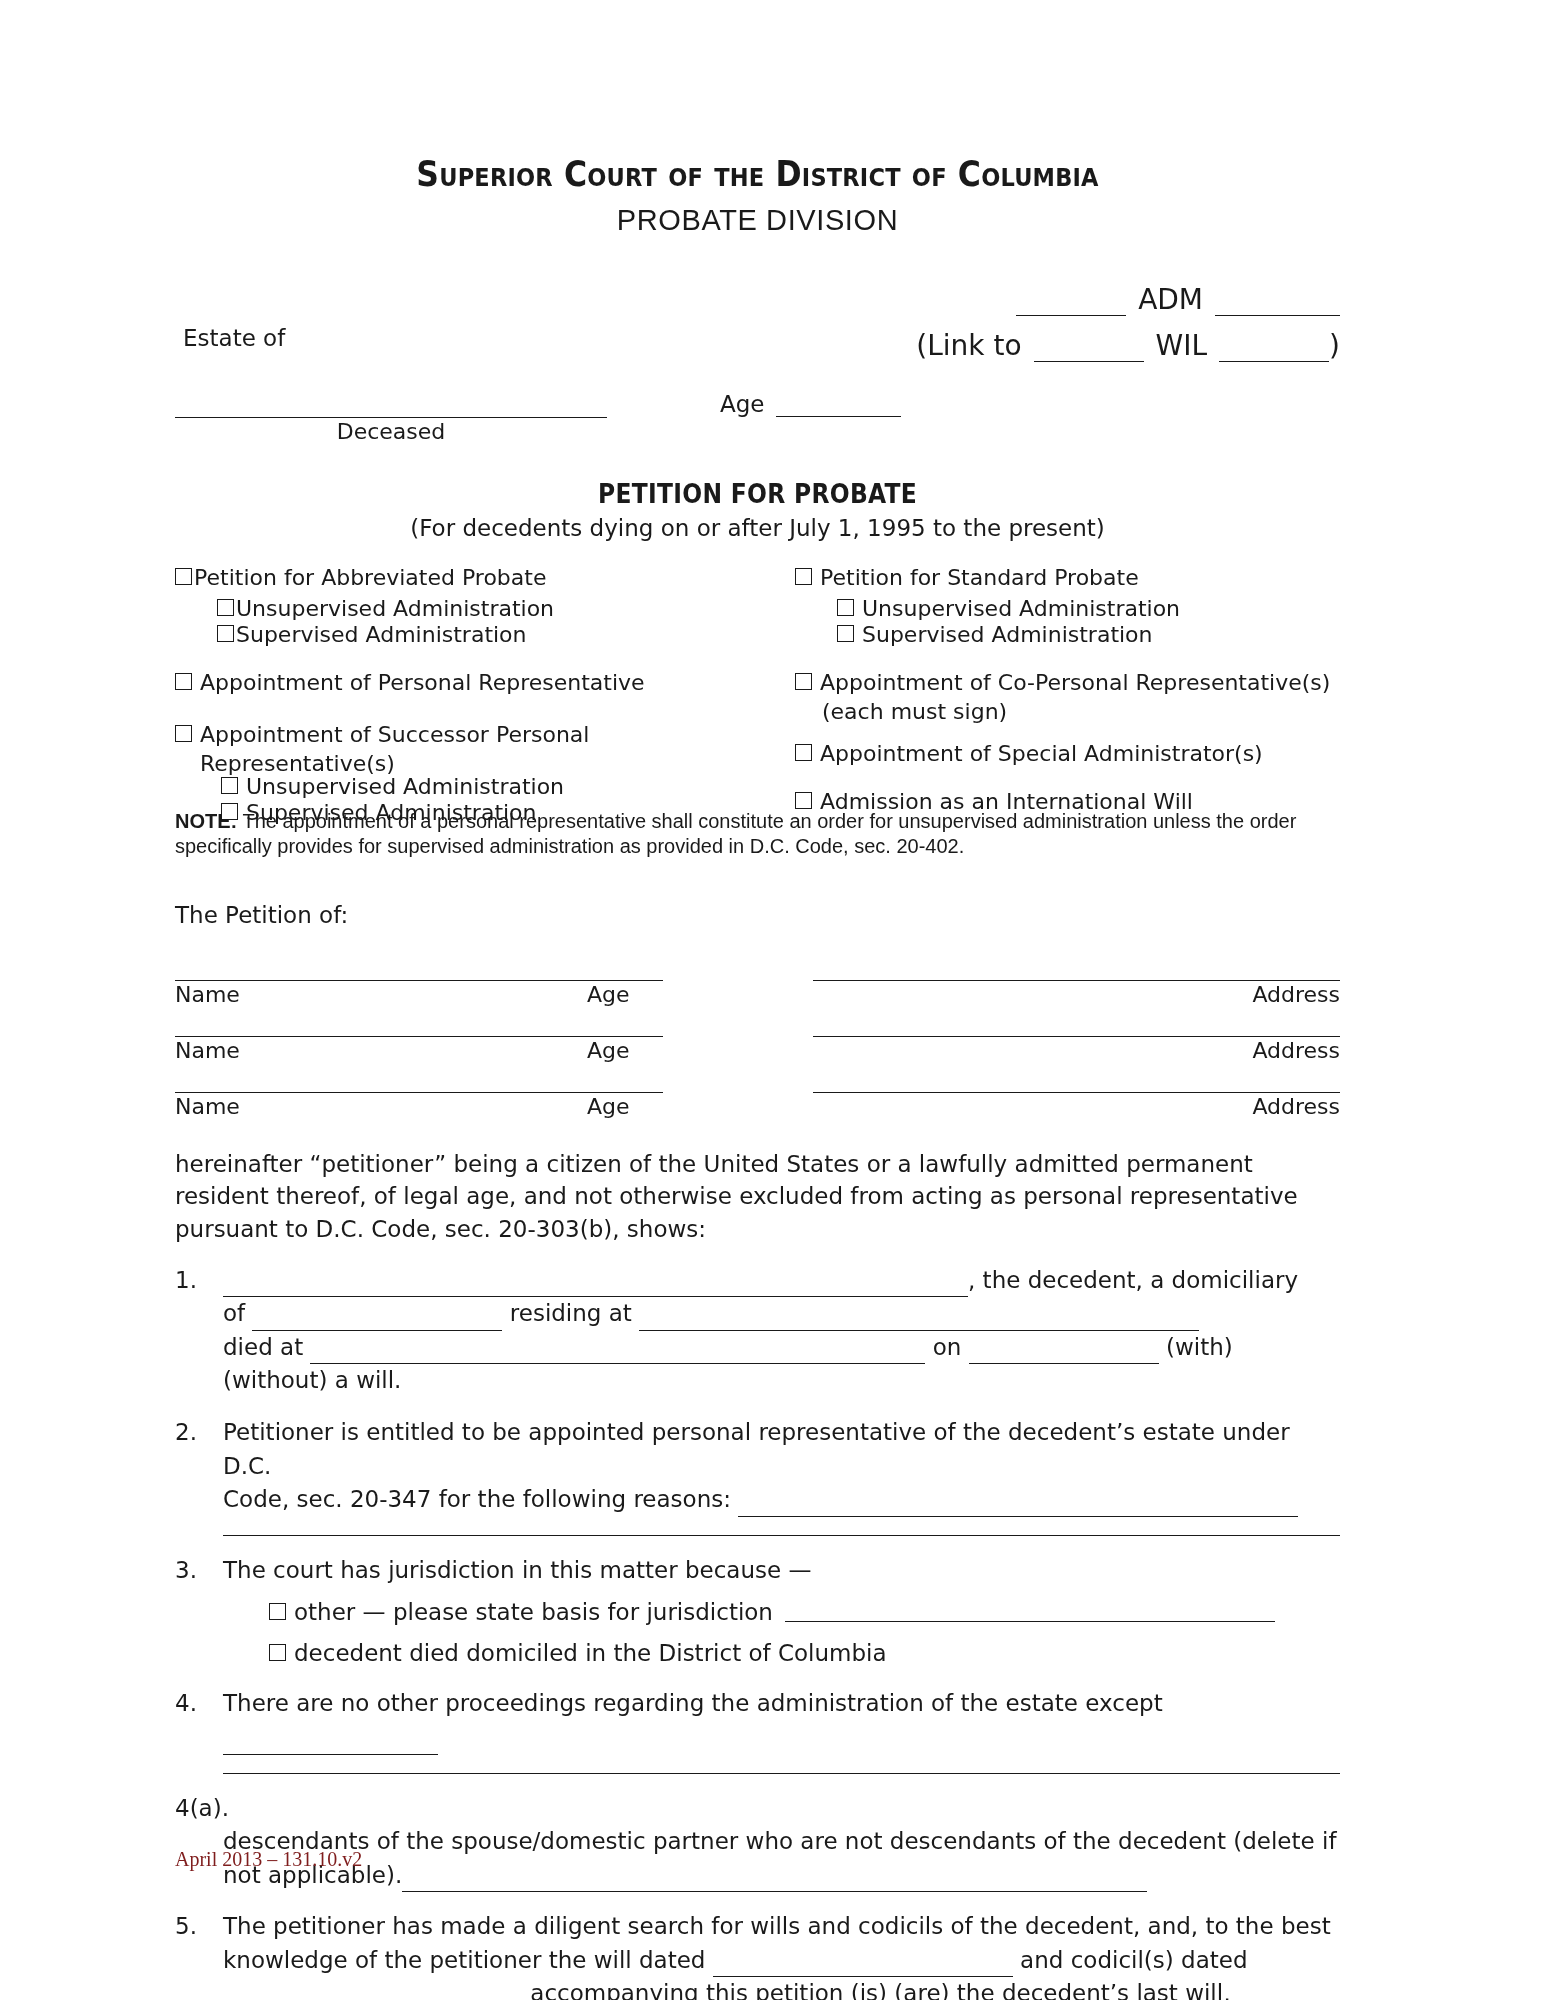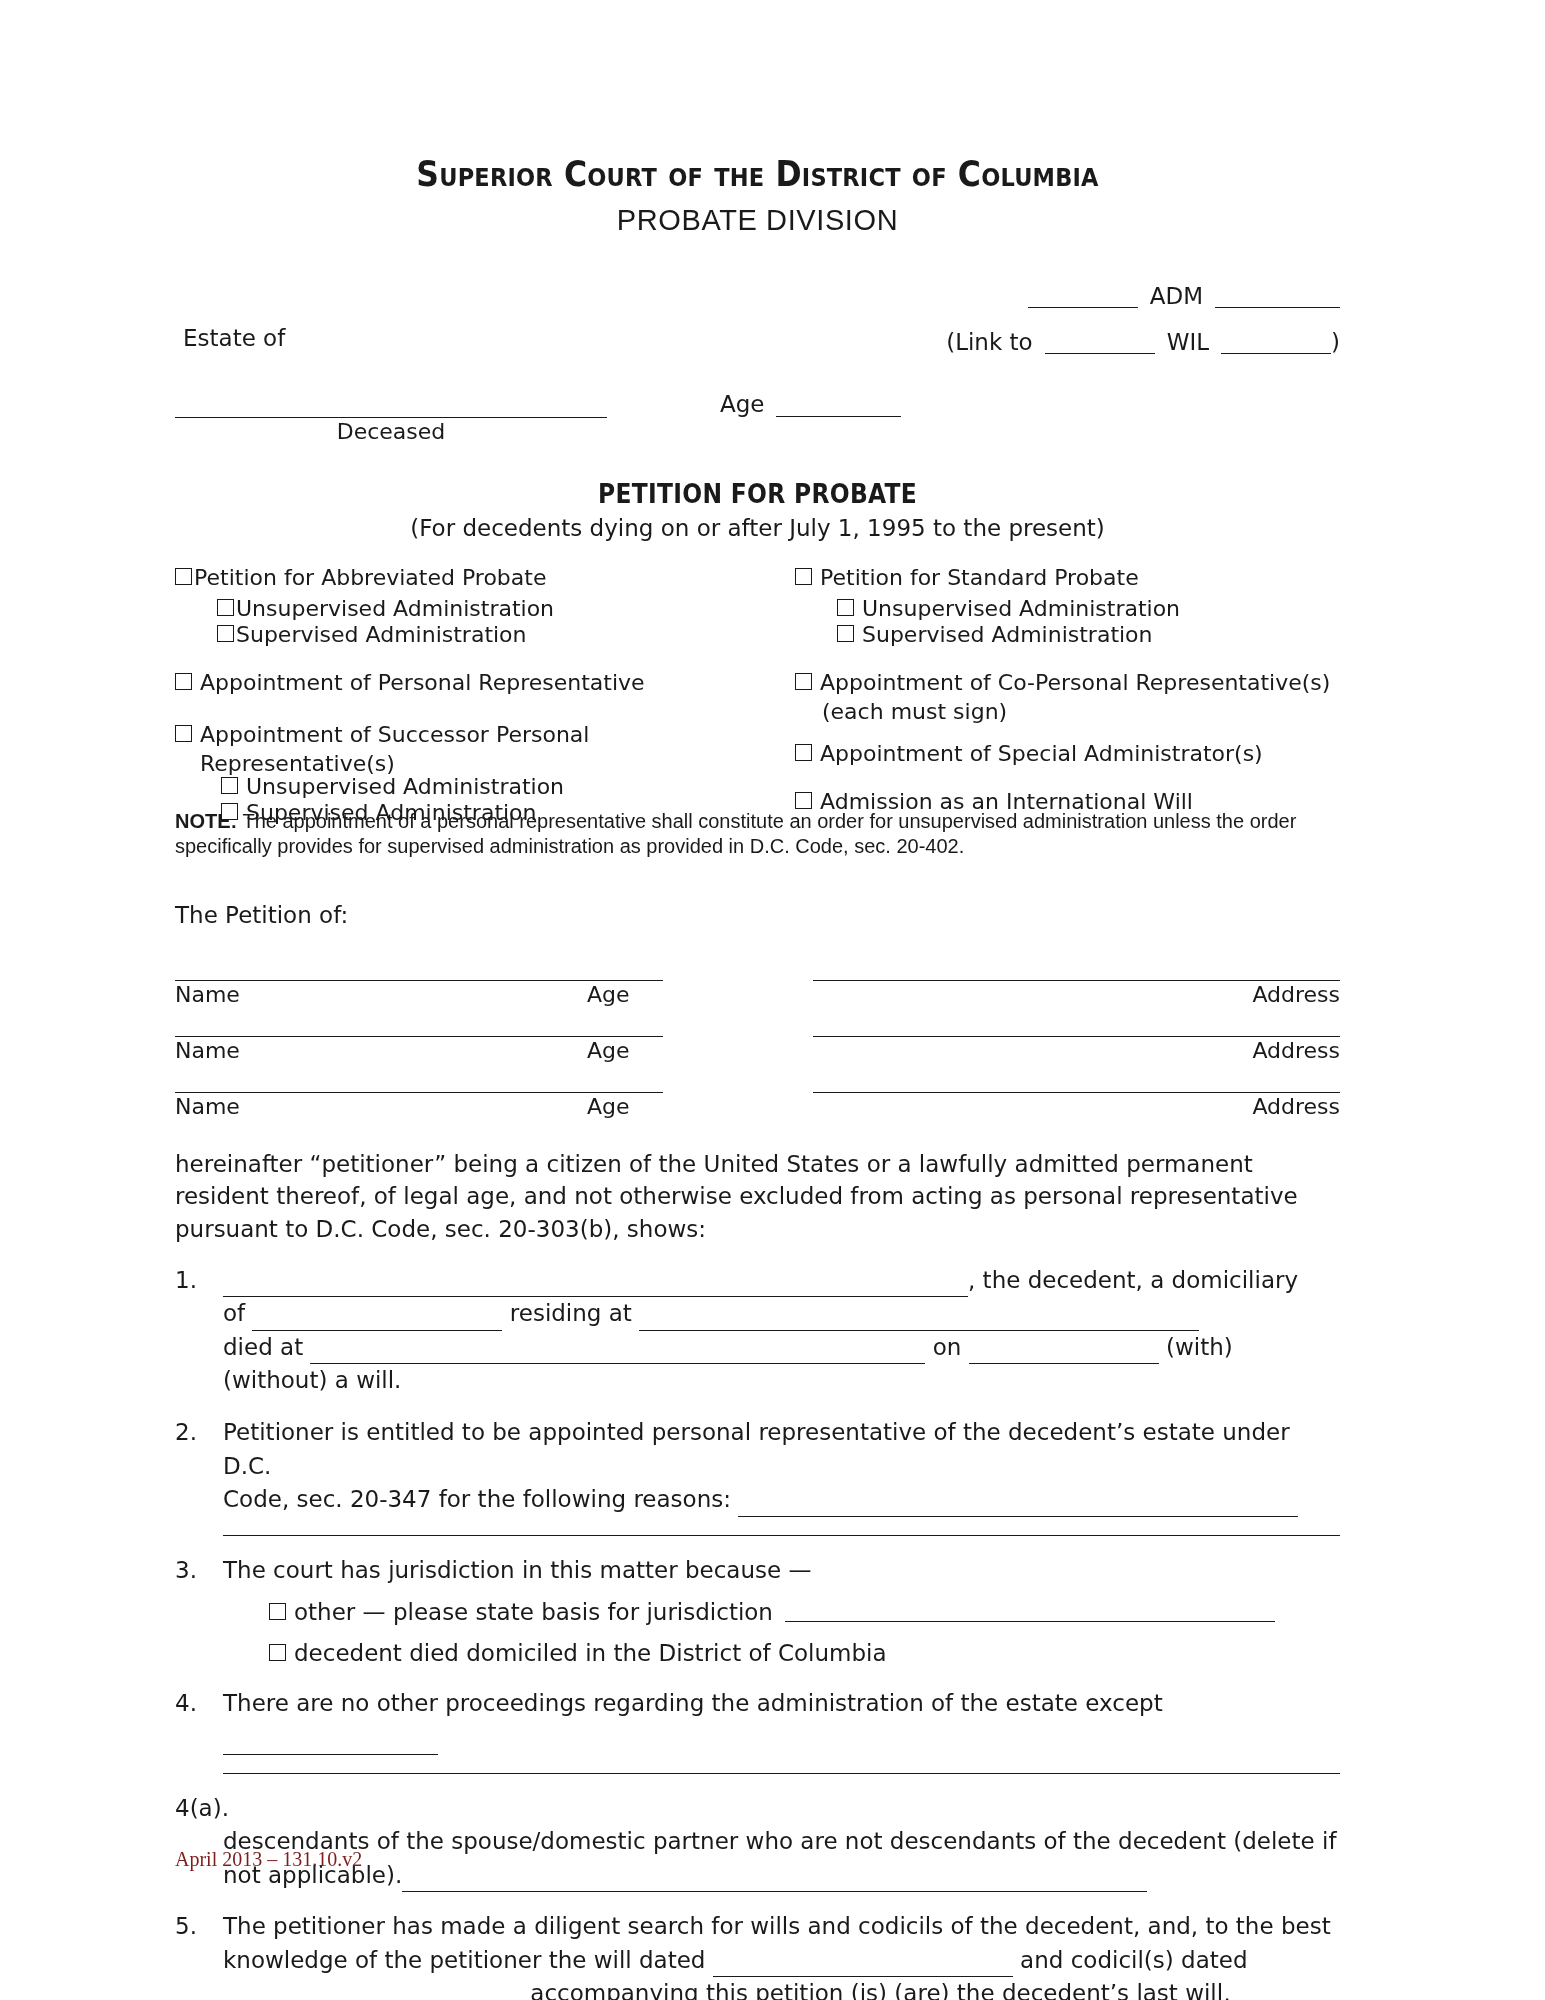--- a/index.html
+++ b/index.html
@@ -52,22 +52,22 @@
 
   
   .case-block {
     margin-top: 46px;
     position: relative;
     height: 96px;
   }
   .adm-row, .wil-row {
     position: absolute;
     display: flex;
-    align-items: flex-start;
-    font-size: 23px;
+    align-items: flex-end;
+    font-size: 28px;
     white-space: nowrap;
   }
   .adm-row { right: 0; top: 0; }
   .wil-row { right: 0; top: 46px; }
   .blank {
     display: inline-block;
     border-bottom: 1.5px solid #1a1a1a;
     height: 1.05em;
   }
   .b-110 { width: 110px; }

